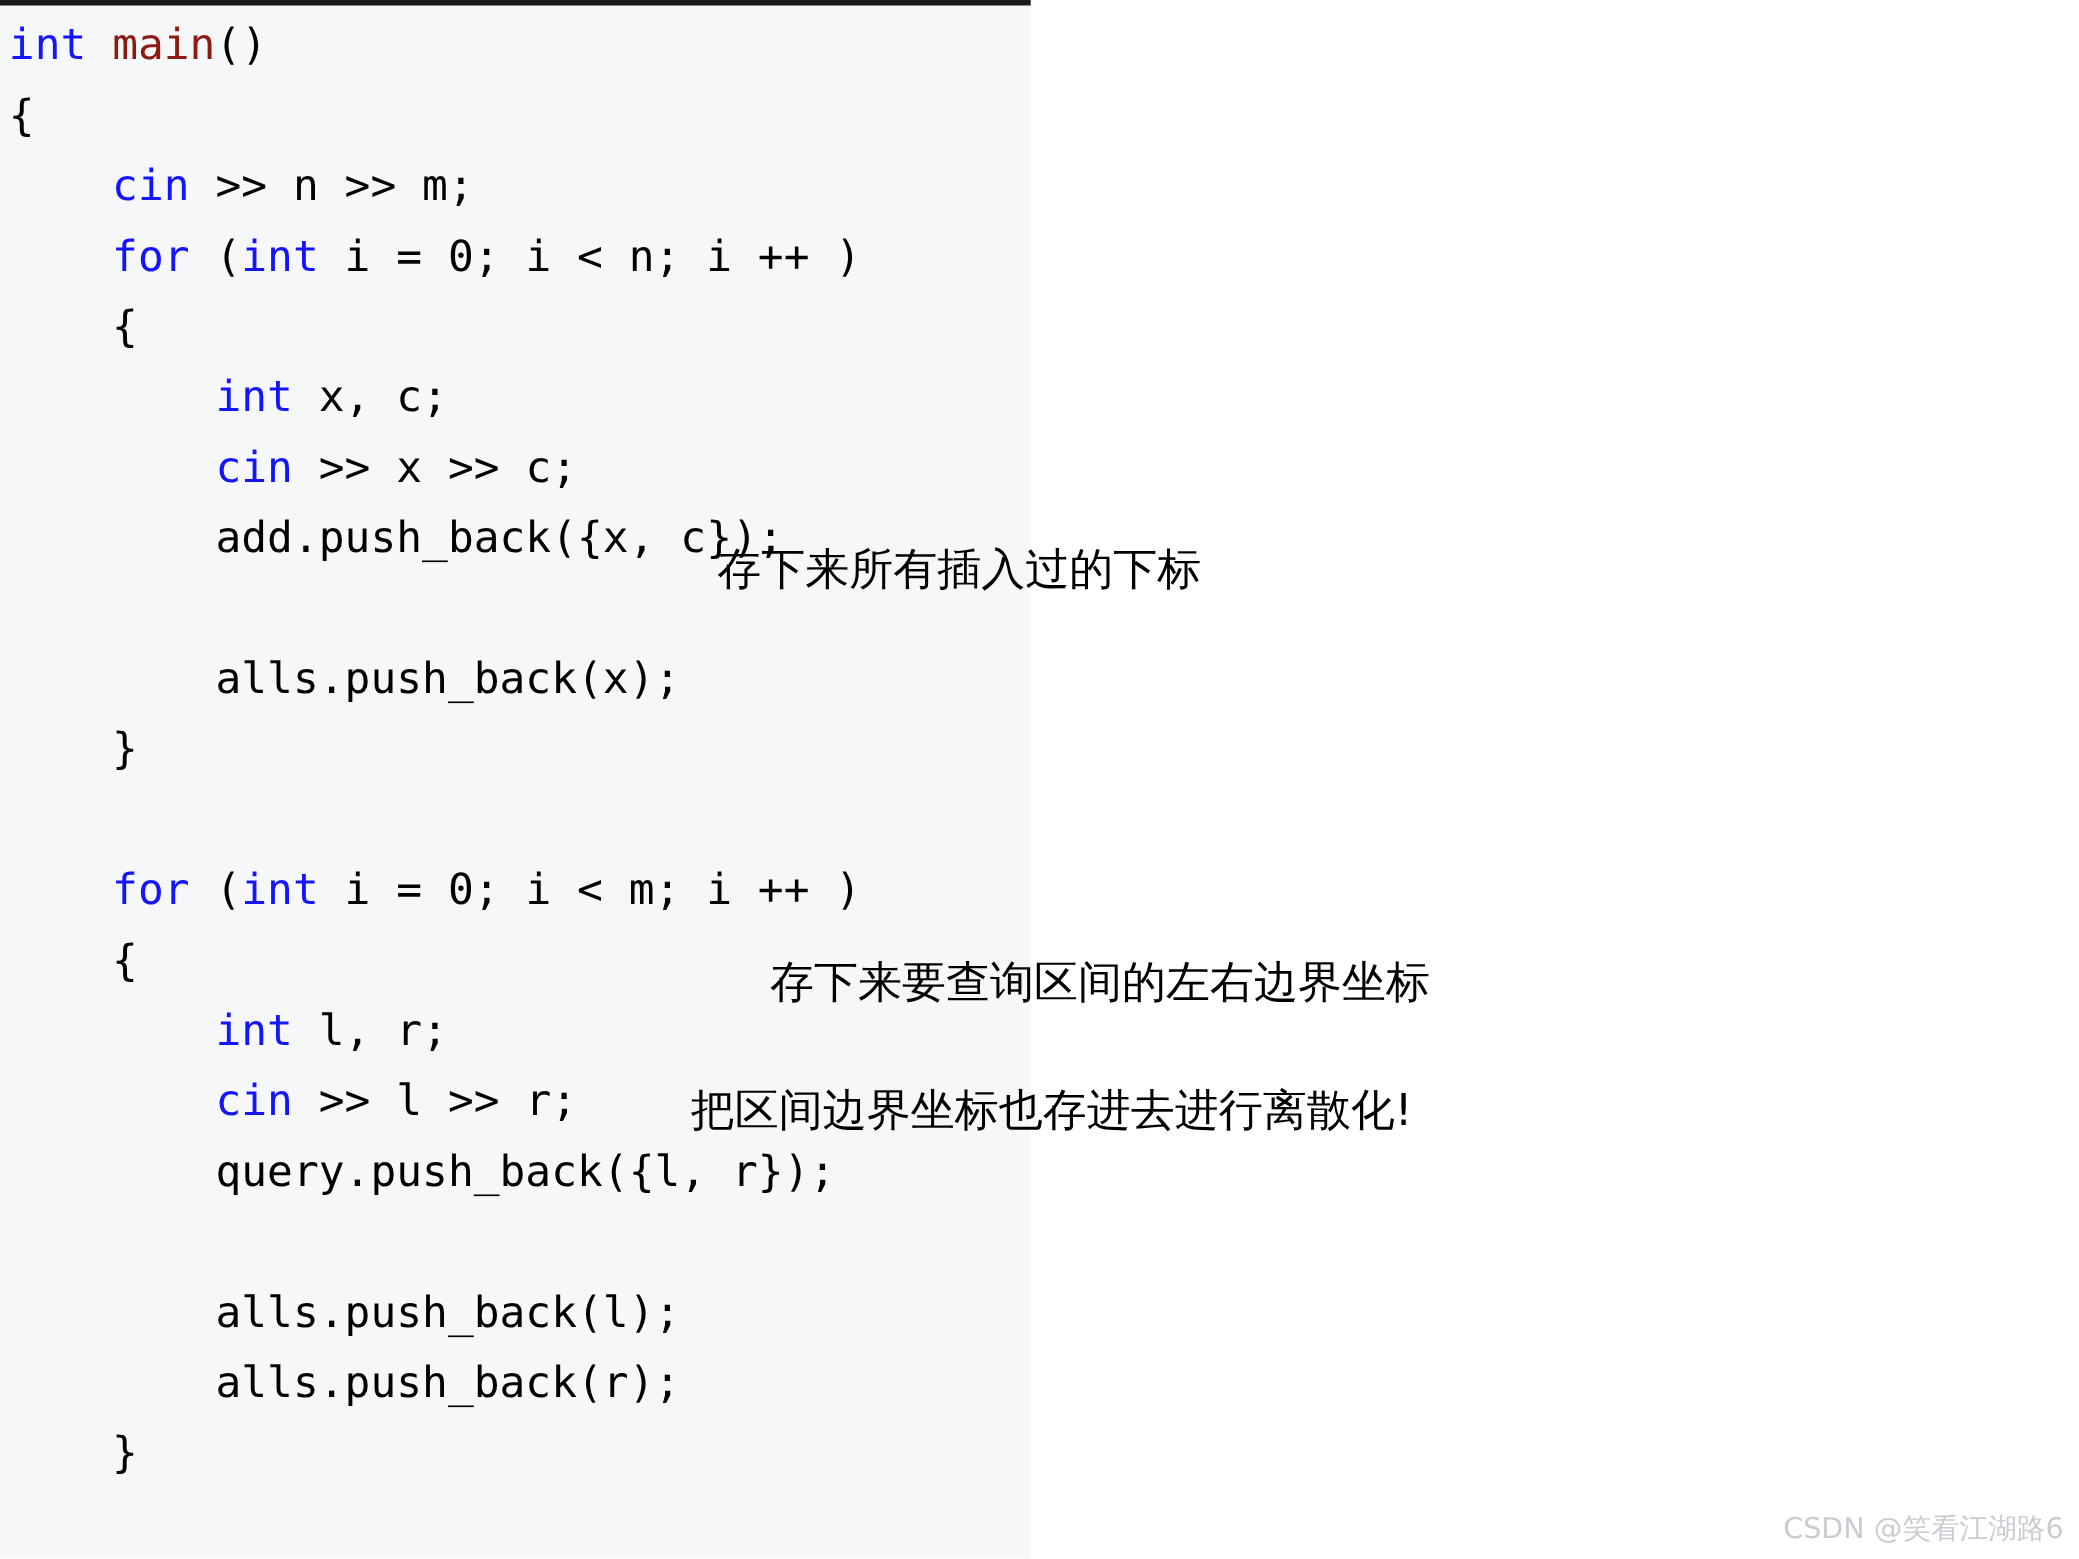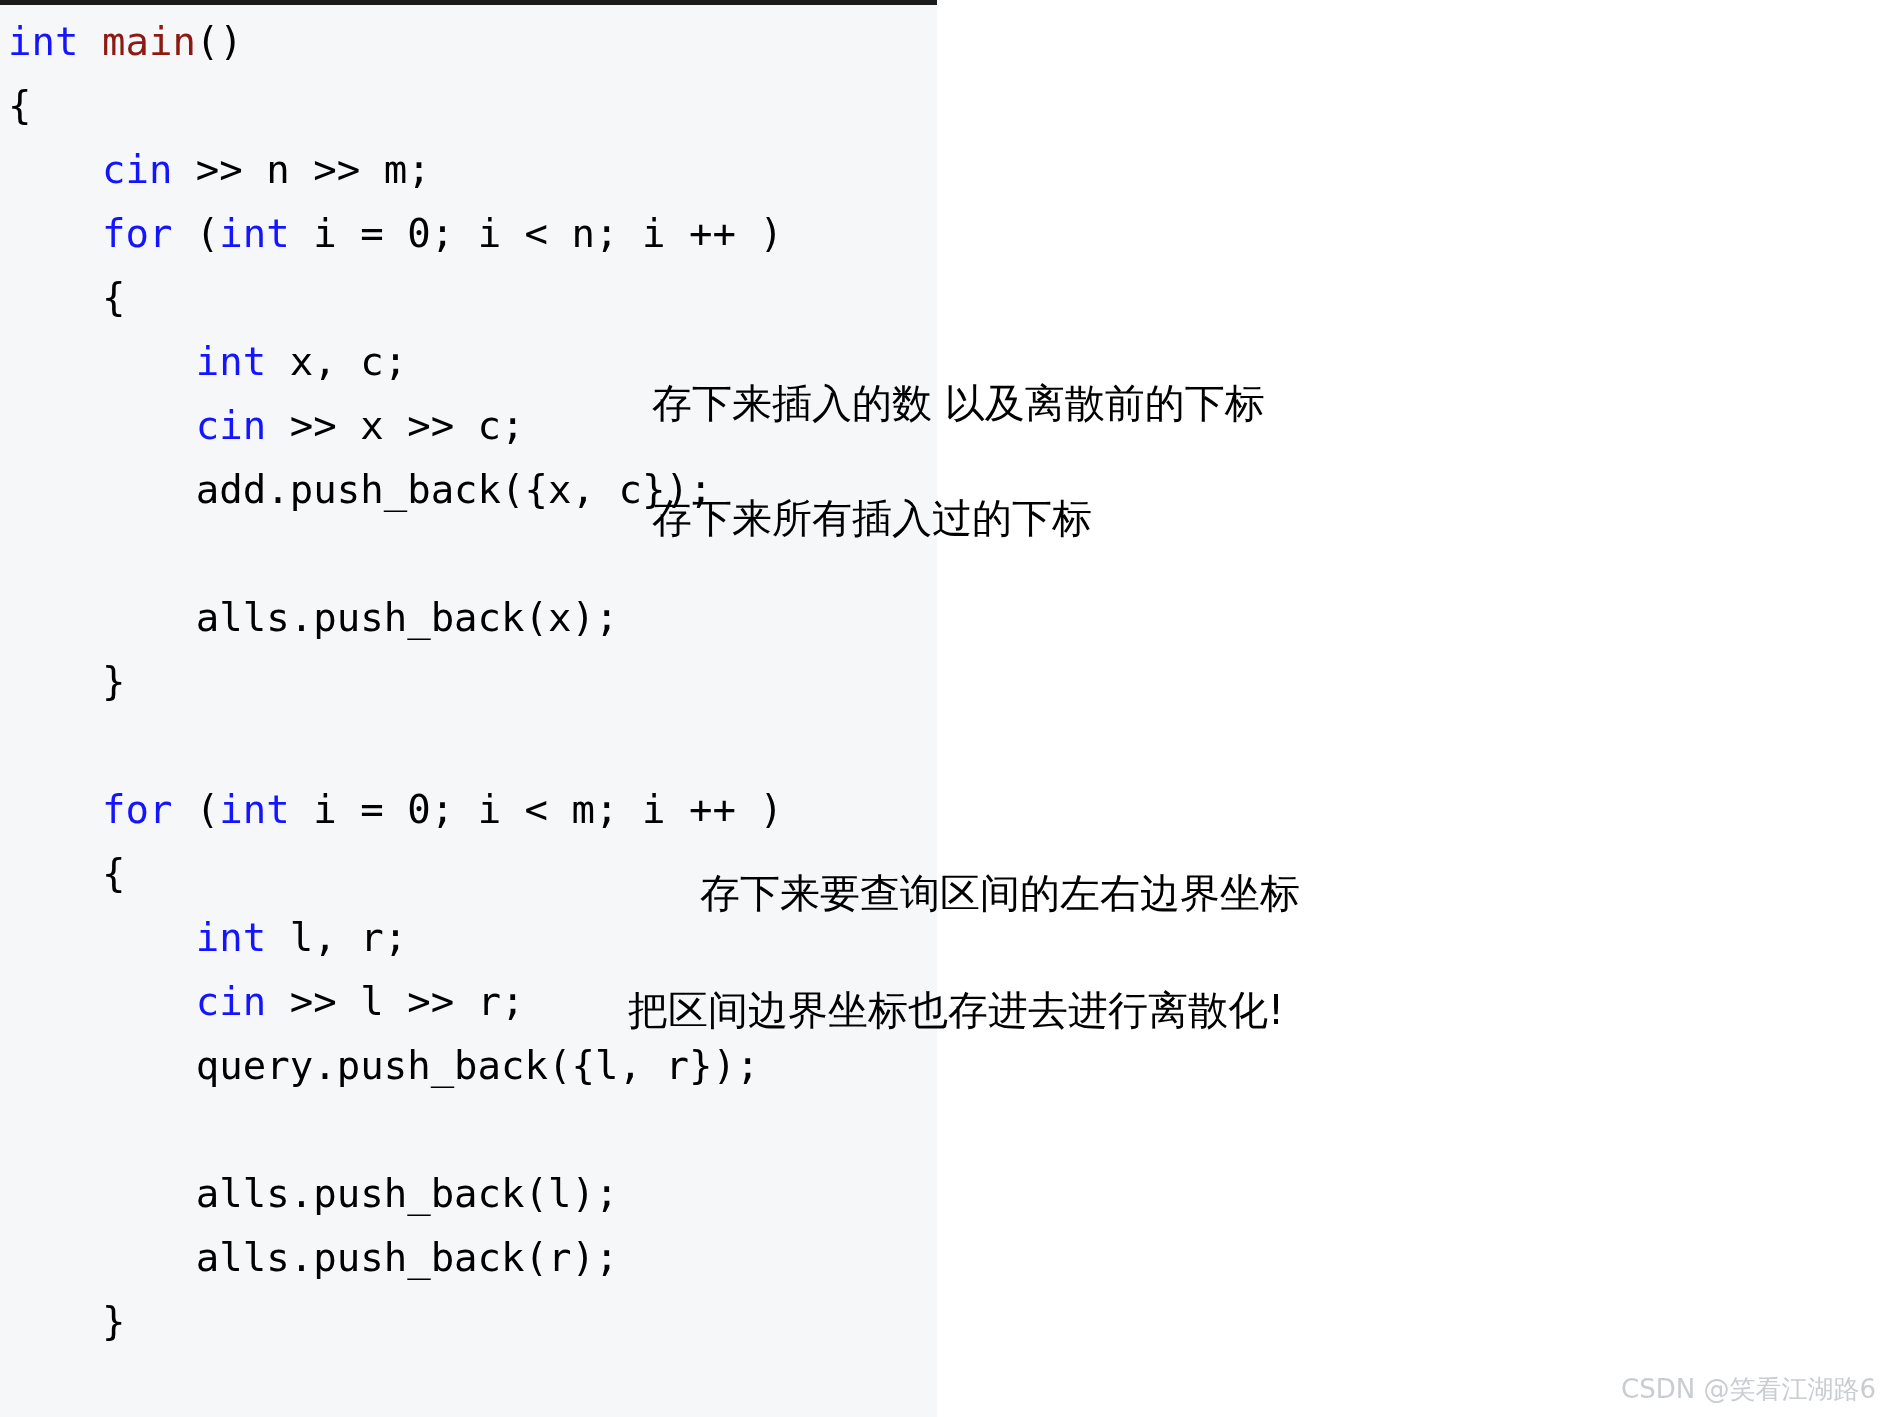--- a/index.html
+++ b/index.html
@@ -81,20 +81,19 @@
 </style>
 </head>
 <body>
 
 <div id="root">
 
   <div id="code-panel">
     <pre id="code-lines"><span class="ln"><span class="kw">int</span><span class="pl"> </span><span class="fn">main</span><span class="pl">()</span></span><span class="ln"><span class="pl">{</span></span><span class="ln"><span class="pl">    </span><span class="kw">cin</span><span class="pl"> &gt;&gt; n &gt;&gt; m;</span></span><span class="ln"><span class="pl">    </span><span class="kw">for</span><span class="pl"> (</span><span class="kw">int</span><span class="pl"> i = 0; i &lt; n; i ++ )</span></span><span class="ln"><span class="pl">    </span><span class="pl">{</span></span><span class="ln"><span class="pl">        </span><span class="kw">int</span><span class="pl"> x, c;</span></span><span class="ln"><span class="pl">        </span><span class="kw">cin</span><span class="pl"> &gt;&gt; x &gt;&gt; c;</span></span><span class="ln"><span class="pl">        </span><span class="pl">add.push_back({x, c});</span></span><span class="ln"><span class="pl"></span></span><span class="ln"><span class="pl">        </span><span class="pl">alls.push_back(x);</span></span><span class="ln"><span class="pl">    </span><span class="pl">}</span></span><span class="ln"><span class="pl"></span></span><span class="ln"><span class="pl">    </span><span class="kw">for</span><span class="pl"> (</span><span class="kw">int</span><span class="pl"> i = 0; i &lt; m; i ++ )</span></span><span class="ln"><span class="pl">    </span><span class="pl">{</span></span><span class="ln"><span class="pl">        </span><span class="kw">int</span><span class="pl"> l, r;</span></span><span class="ln"><span class="pl">        </span><span class="kw">cin</span><span class="pl"> &gt;&gt; l &gt;&gt; r;</span></span><span class="ln"><span class="pl">        </span><span class="pl">query.push_back({l, r});</span></span><span class="ln"><span class="pl"></span></span><span class="ln"><span class="pl">        </span><span class="pl">alls.push_back(l);</span></span><span class="ln"><span class="pl">        </span><span class="pl">alls.push_back(r);</span></span><span class="ln"><span class="pl">    </span><span class="pl">}</span></span></pre>
   </div>
 
-  <div class="note" id="note-1">存下来插入的数 以及离散前的下标</div>
   <div class="note" id="note-3">存下来要查询区间的左右边界坐标</div>
   <div class="note" id="note-2">存下来所有插入过的下标</div>
   <div class="note" id="note-4">把区间边界坐标也存进去进行离散化!</div>
 
   <div id="watermark">CSDN @笑看江湖路6</div>
 
 </div>
 
 </body></html>

